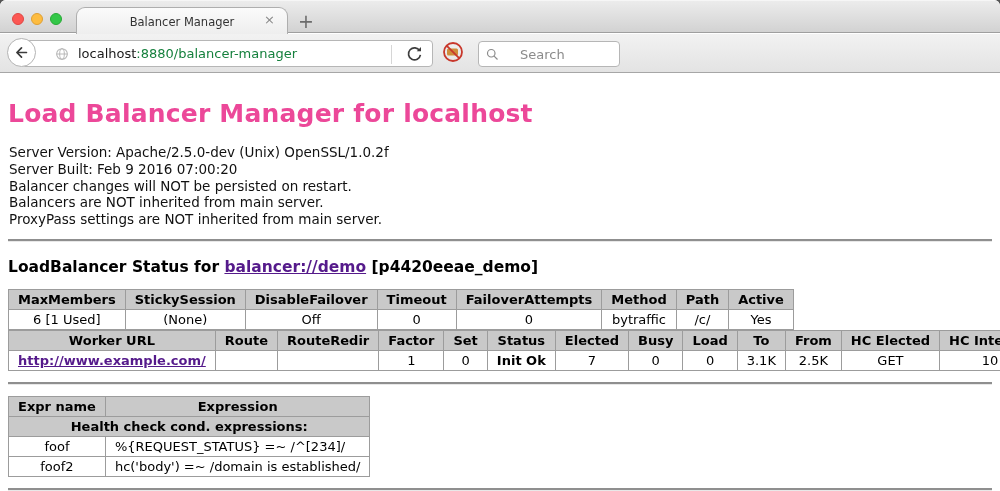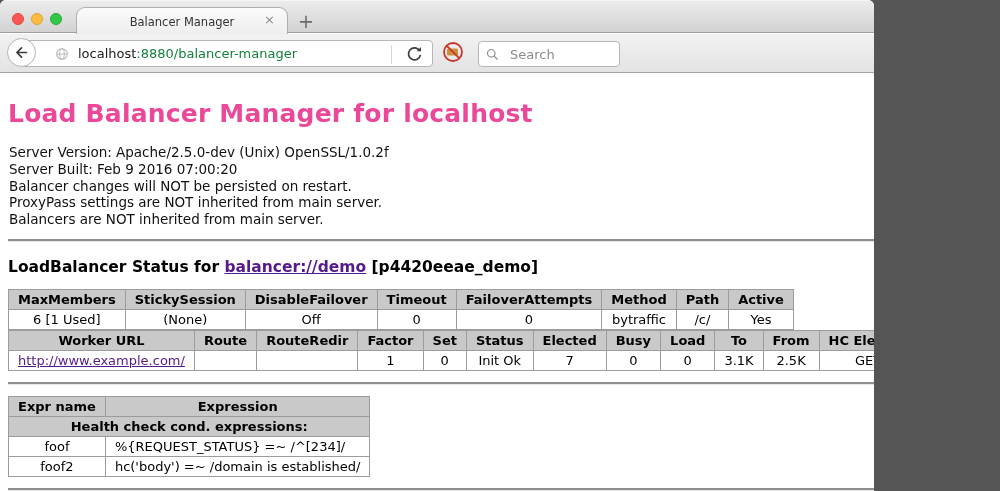--- a/index.html
+++ b/index.html
@@ -1,18 +1,18 @@
 <!DOCTYPE html>
 <html><head>
 <meta charset="utf-8">
 <style>
   html,body{margin:0;padding:0;background:#555;}
   *{box-sizing:border-box;}
   .window{
-    position:relative;width:874px;height:491px;background:#fff;
+    position:relative;width:1000px;height:491px;background:#fff;
     font-family:"DejaVu Sans","Liberation Sans",sans-serif;
     border-radius:6px 6px 0 0;overflow:hidden;
   }
   
   .titlebar{
     position:absolute;left:0;top:0;width:1000px;height:33px;
     background:linear-gradient(#ececec,#d2d2d2);
     border-bottom:1px solid #9f9f9f;border-top:1px solid #f6f6f6;
   }
   .traffic{position:absolute;top:12px;width:12px;height:12px;border-radius:50%;}
@@ -54,21 +54,21 @@
   .reload{position:absolute;right:8px;top:3px;display:flex;}
   .blockicon{position:absolute;left:441px;top:6px;width:24px;height:24px;display:flex;}
   .searchfield{
     position:absolute;left:478px;top:7px;width:142px;height:26px;
     background:#fff;border:1px solid #b6b6b6;border-radius:4px;
     display:flex;align-items:center;padding:0 6px;
   }
   .searchfield input{
     border:none;outline:none;flex:1;font-size:13px;min-width:0;
     font-family:"DejaVu Sans","Liberation Sans",sans-serif;color:#222;background:transparent;
-    margin-left:8px;
+    margin-left:18px;
   }
   .searchfield input::placeholder{color:#8b8b8b;}
   .iconrow{
     position:absolute;right:6px;top:36px;height:36px;
     display:flex;align-items:center;gap:8px;
   }
   .tbtn{width:22px;height:24px;display:flex;align-items:center;justify-content:center;}
   .vdiv{width:1px;height:20px;background:#c2c2c2;}
   .caret{font-size:9px;color:#6f6f6f;margin-left:-4px;}
   
@@ -84,21 +84,21 @@
   .status-line a{color:#551a8b;text-decoration:underline;}
   table.data{border-collapse:collapse;font-size:13px;margin:0 0 0 0;}
   table.data th,table.data td{
     border:1px solid #9c9c9c;padding:2px 9px;text-align:center;white-space:nowrap;
   }
   table.data{border:1px solid #5e5e5e;}
   table.data th{background:#c9c9c9;font-weight:bold;}
   table.data a{color:#551a8b;text-decoration:underline;}
   .t-balancer{margin-bottom:17px;}
   .t-worker{margin-bottom:7px;}
-  .t-worker td.left, table.data td.left{text-align:center;}
+  .t-worker td.left, table.data td.left{text-align:right;font-weight:bold;}
   .t-health{margin-top:9px;margin-bottom:7px;}
   .t-health td.expr{text-align:left;}
 </style>
 </head>
 <body>
 
 <div class="window">
 
   <div class="titlebar">
     <span class="traffic tl-red"></span>
@@ -229,22 +229,22 @@
     </div>
   </div>
 
   <div class="page">
     <h1>Load Balancer Manager for localhost</h1>
 
     <div class="info">
       <p>Server Version: Apache/2.5.0-dev (Unix) OpenSSL/1.0.2f</p>
       <p>Server Built: Feb 9 2016 07:00:20</p>
       <p>Balancer changes will NOT be persisted on restart.</p>
+      <p>Balancers are NOT inherited from main server.</p>
       <p>ProxyPass settings are NOT inherited from main server.</p>
-      <p>Balancers are NOT inherited from main server.</p>
     </div>
 
     <hr class="rule">
 
     <div class="status-line">
       <span>LoadBalancer Status for </span><a>balancer://demo</a><span> [p4420eeae_demo]</span>
     </div>
 
     <table class="data t-balancer">
       <tbody>

